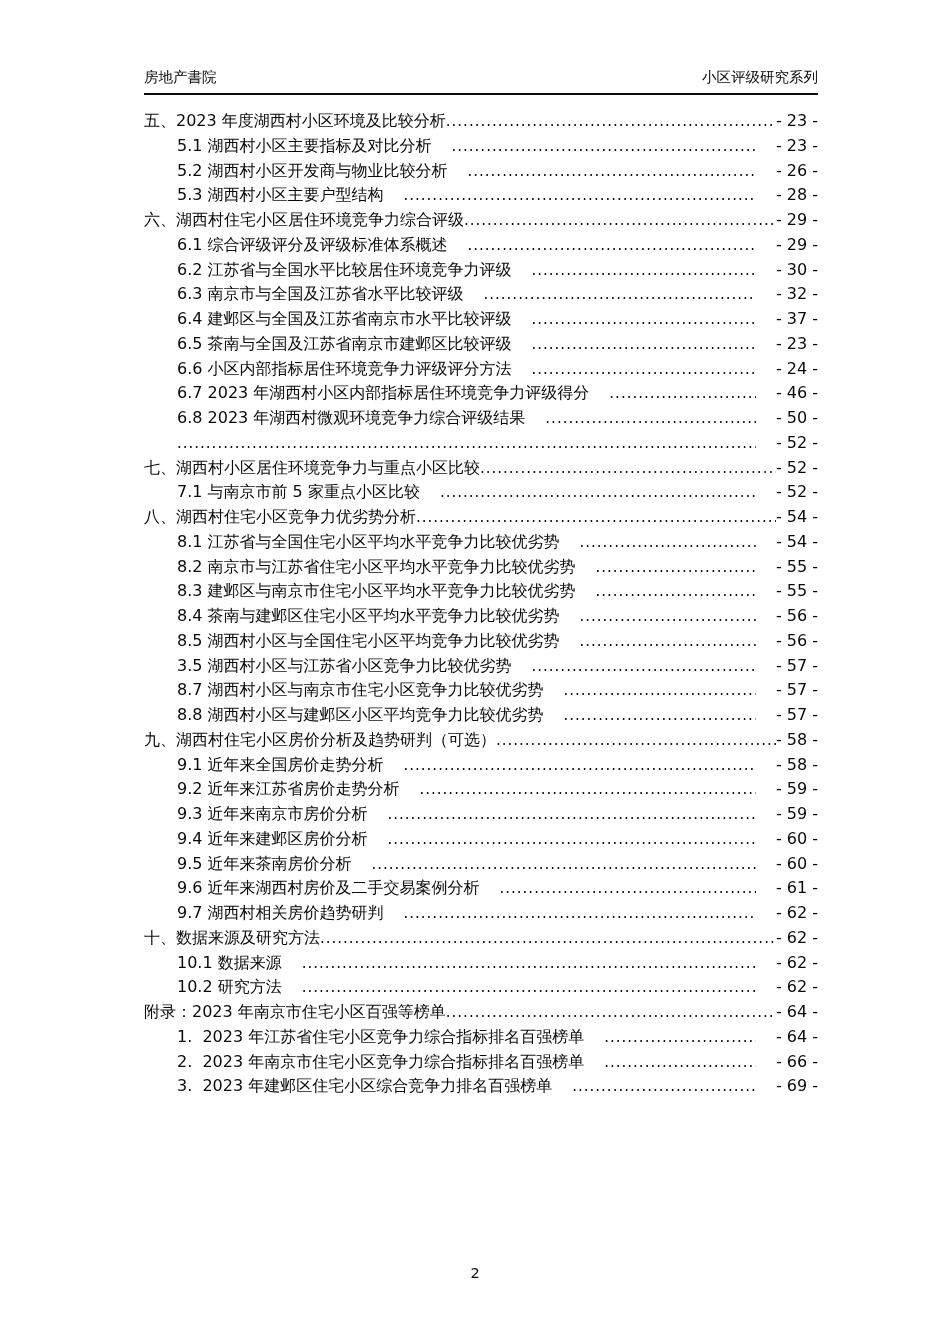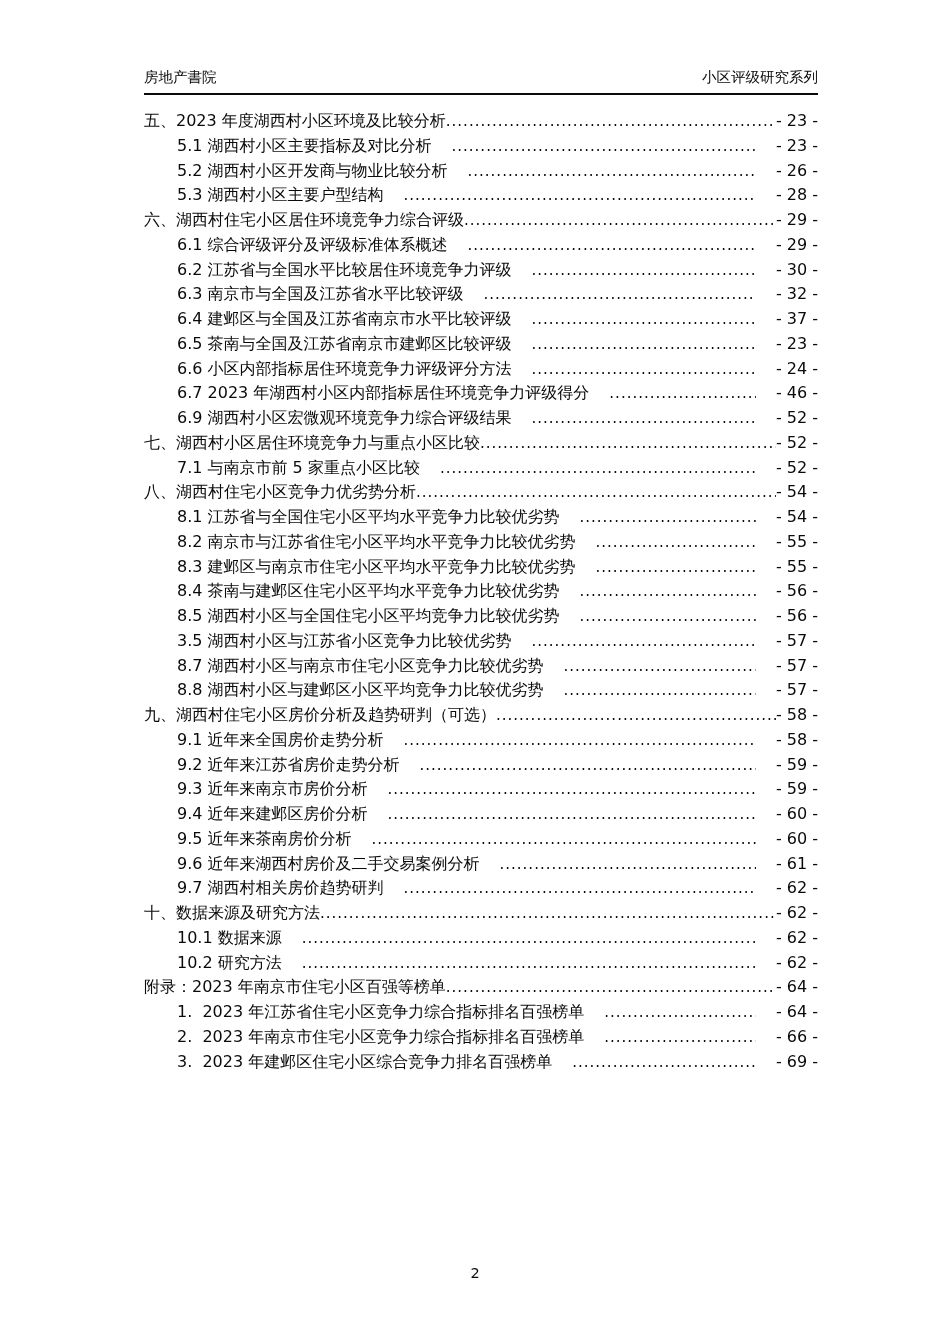--- a/index.html
+++ b/index.html
@@ -144,21 +144,25 @@
         <span class="toc-label">6.6 小区内部指标居住环境竞争力评级评分方法</span>
         <span class="toc-dots"></span>
         <span class="toc-page">- 24 -</span>
       </div>
       <div class="toc-entry level-2">
         <span class="toc-label">6.7 2023 年湖西村小区内部指标居住环境竞争力评级得分</span>
         <span class="toc-dots"></span>
         <span class="toc-page">- 46 -</span>
       </div>
       <div class="toc-entry level-2">
-        <span class="toc-label">6.9 湖西村小区宏微观环境竞争力综合评级结果</span>
+        <span class="toc-label">6.8 2023 年湖西村微观环境竞争力综合评级结果</span>
+        <span class="toc-dots"></span>
+        <span class="toc-page">- 50 -</span>
+      </div>
+      <div class="toc-entry level-2">
         <span class="toc-dots"></span>
         <span class="toc-page">- 52 -</span>
       </div>
       <div class="toc-entry level-1">
         <span class="toc-label">七、湖西村小区居住环境竞争力与重点小区比较</span>
         <span class="toc-dots"></span>
         <span class="toc-page">- 52 -</span>
       </div>
       <div class="toc-entry level-2">
         <span class="toc-label">7.1 与南京市前 5 家重点小区比较</span>

